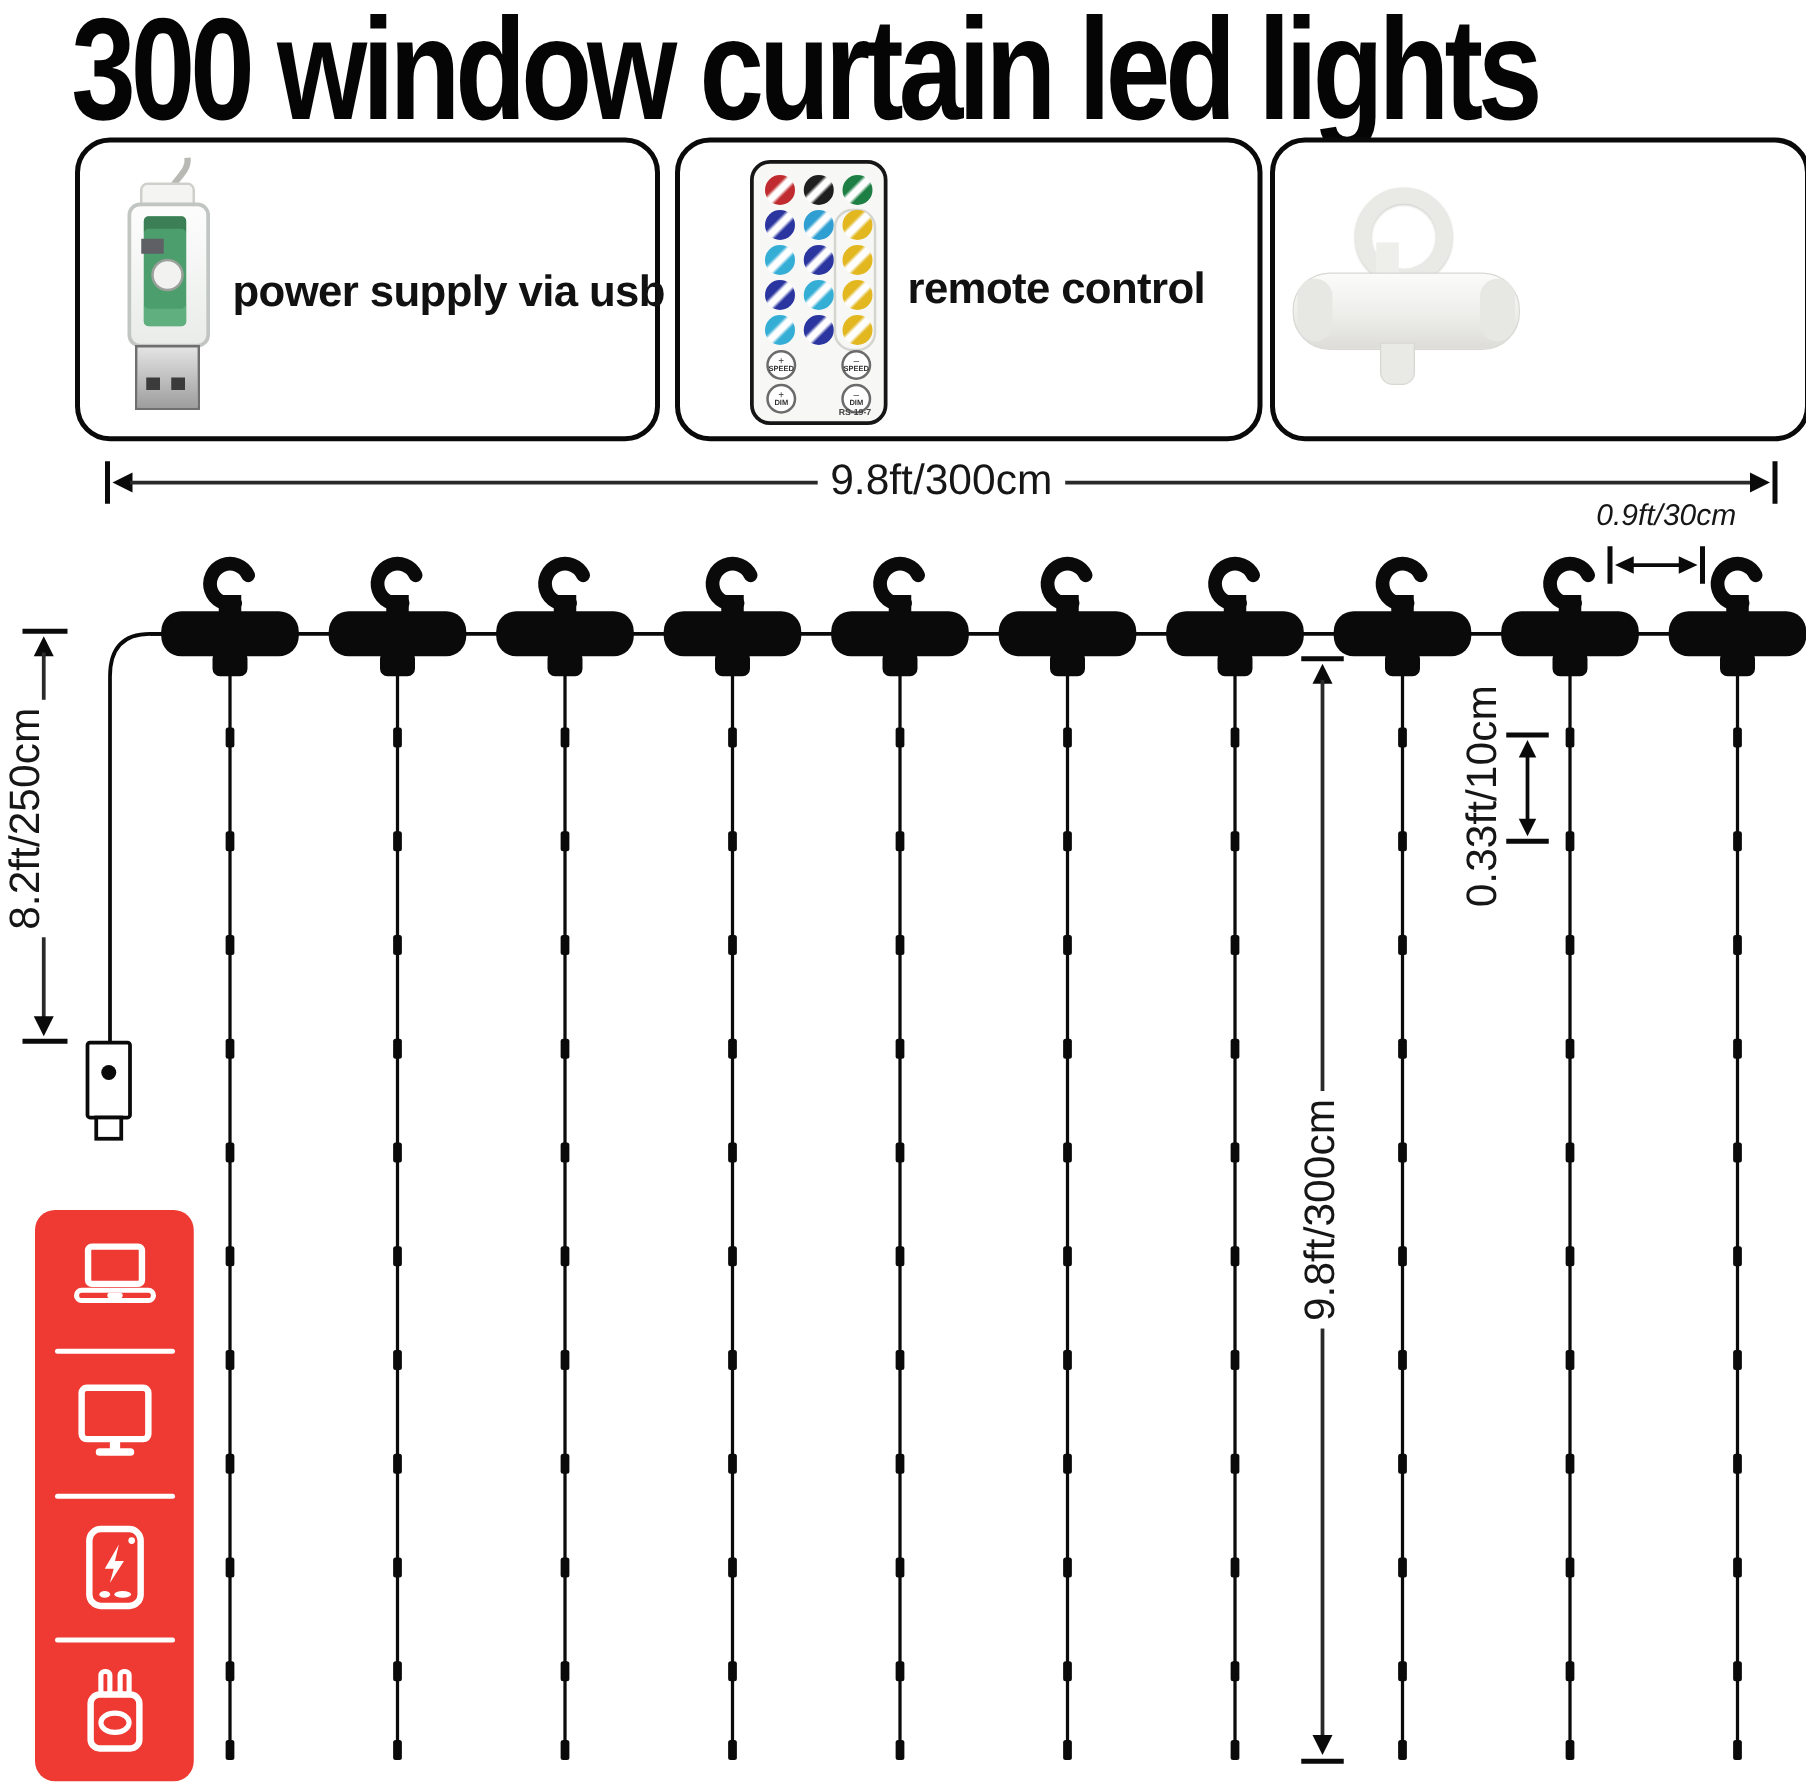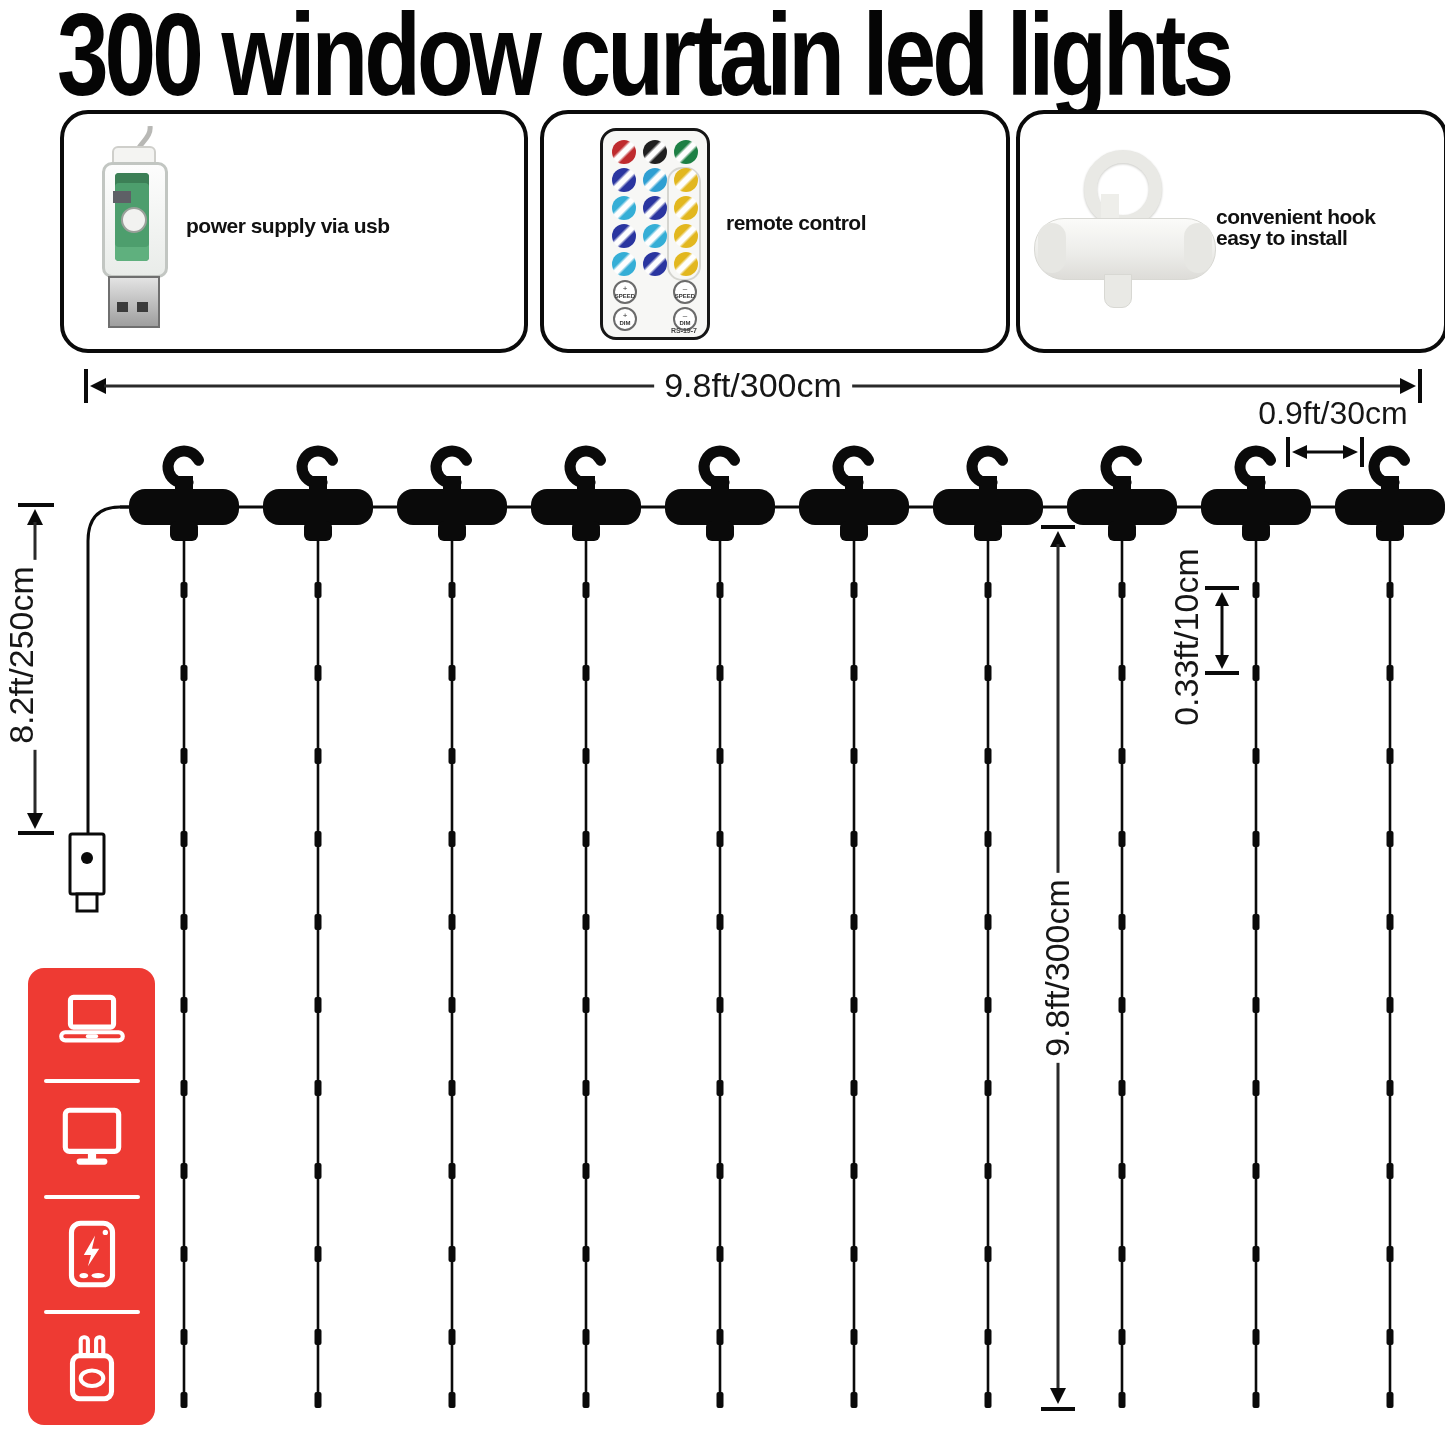--- a/index.html
+++ b/index.html
@@ -9,21 +9,21 @@
   
   .title{position:absolute;left:57px;top:-12px;font-size:116px;font-weight:700;
          letter-spacing:-5px;white-space:nowrap;transform:scaleX(.8);transform-origin:left top;
          color:#050505;}
 
   
   .fbox{position:absolute;top:110px;height:235px;border:4px solid #0a0a0a;border-radius:28px;background:#fff;}
   #fbox1{left:60px;width:460px;}
   #fbox2{left:540px;width:462px;}
   #fbox3{left:1016px;width:424px;}
-  .flabel{position:absolute;font-weight:700;font-size:21px;letter-spacing:-.5px;white-space:nowrap;color:#111;}
+  .flabel{position:absolute;font-weight:700;font-size:35px;letter-spacing:-.5px;white-space:nowrap;color:#111;}
 
   
   .usb-wrap{position:absolute;left:30px;top:12px;width:120px;height:220px;}
   .usb-cap{position:absolute;left:18px;top:20px;width:40px;height:26px;background:#f4f4f2;border:2px solid #cfcfcb;border-radius:6px;}
   .usb-body{position:absolute;left:8px;top:36px;width:60px;height:110px;border:3px solid #c2c6c2;border-radius:10px;
             background:linear-gradient(180deg,#fdfdfd,#e9ece9);}
   .usb-pcb{position:absolute;left:10px;top:8px;width:34px;height:88px;background:#4d9e6d;border-radius:4px;
            box-shadow:inset 0 10px 0 #3c7f56, inset 0 -14px 0 #5fb07e;}
   .usb-chip{position:absolute;left:8px;top:26px;width:18px;height:12px;background:#5e6066;}
   .usb-btn{position:absolute;left:16px;top:42px;width:22px;height:22px;background:#f2f2f0;border:2px solid #9aa09a;border-radius:50%;}
@@ -146,24 +146,20 @@
     <div class="hookpic">
       <div class="hp-ring"></div>
       <div class="hp-gap"></div>
       <div class="hp-stem"></div>
       <div class="hp-body">
         <div class="hp-endL"></div>
         <div class="hp-endR"></div>
       </div>
       <div class="hp-peg"></div>
     </div>
-    <div class="flabel" style="left:196px;top:92px;line-height:1.02;white-space:normal;">
-      <div>convenient hook</div>
-      <div>easy to install</div>
-    </div>
   </div>
 
   <svg class="diagram" width="1445" height="1430" viewBox="0 0 1445 1430">
     <defs>
       <g id="hookshape">
         <path d="M14.5,460.2 A16,16 0 1 0 4.1,482.5" stroke="#0a0a0a" stroke-width="11" fill="none" stroke-linecap="round"></path>
         <rect x="-9" y="476" width="18" height="22" fill="#0a0a0a"></rect>
         <rect x="-55" y="489" width="110" height="36" rx="16" fill="#0a0a0a"></rect>
         <rect x="-14" y="521" width="28" height="20" rx="6" fill="#0a0a0a"></rect>
       </g>
@@ -397,21 +393,21 @@
         <rect x="1386.5" y="1163" width="7" height="16" rx="2" fill="#0a0a0a"></rect>
         <rect x="1386.5" y="1246" width="7" height="16" rx="2" fill="#0a0a0a"></rect>
         <rect x="1386.5" y="1329" width="7" height="16" rx="2" fill="#0a0a0a"></rect>
         <rect x="1386.5" y="1392" width="7" height="16" rx="2" fill="#0a0a0a"></rect>
       </g>
   </svg>
 
   <div class="dim center" style="left:753px;top:385px;">
     <span class="inner">9.8ft/300cm</span>
   </div>
-  <div class="dim center" style="left:1333px;top:413px;font-size:32px;">
+  <div class="dim center" style="left:1333px;top:413px;font-size:24px;font-style:italic;">
     <span>0.9ft/30cm</span>
   </div>
   <div class="rot dim" style="left:21px;top:655px;">
     <span class="inner">8.2ft/250cm</span>
   </div>
   <div class="rot dim" style="left:1057px;top:968px;">
     <span class="inner">9.8ft/300cm</span>
   </div>
   <div class="rot dim" style="left:1186px;top:637px;">
     <span class="inner" style="background:transparent;">0.33ft/10cm</span>

